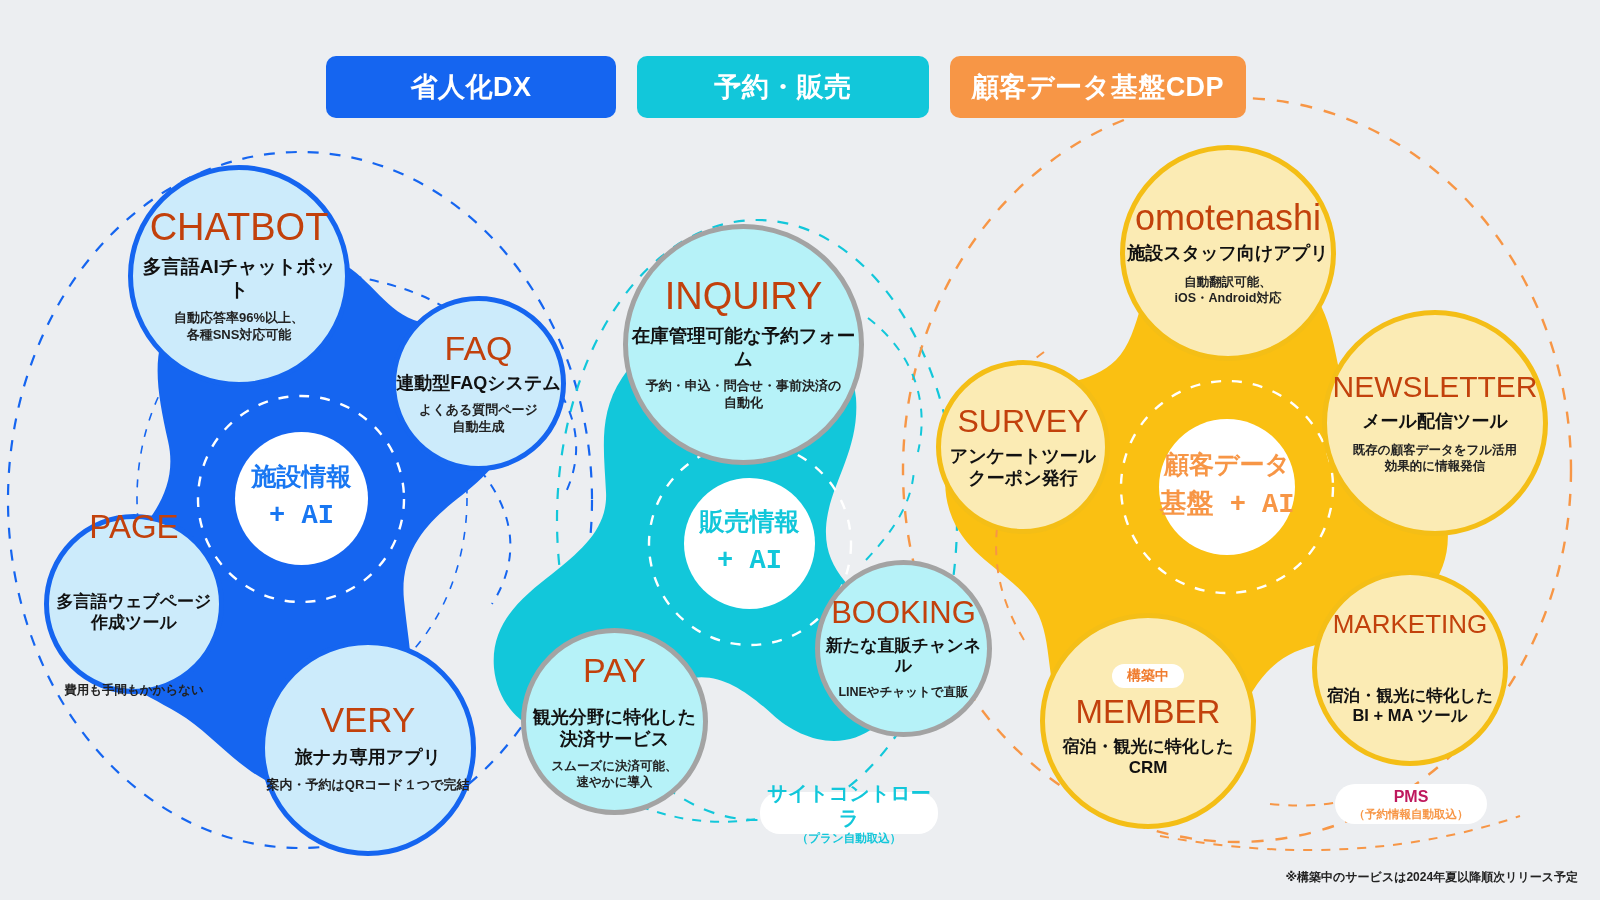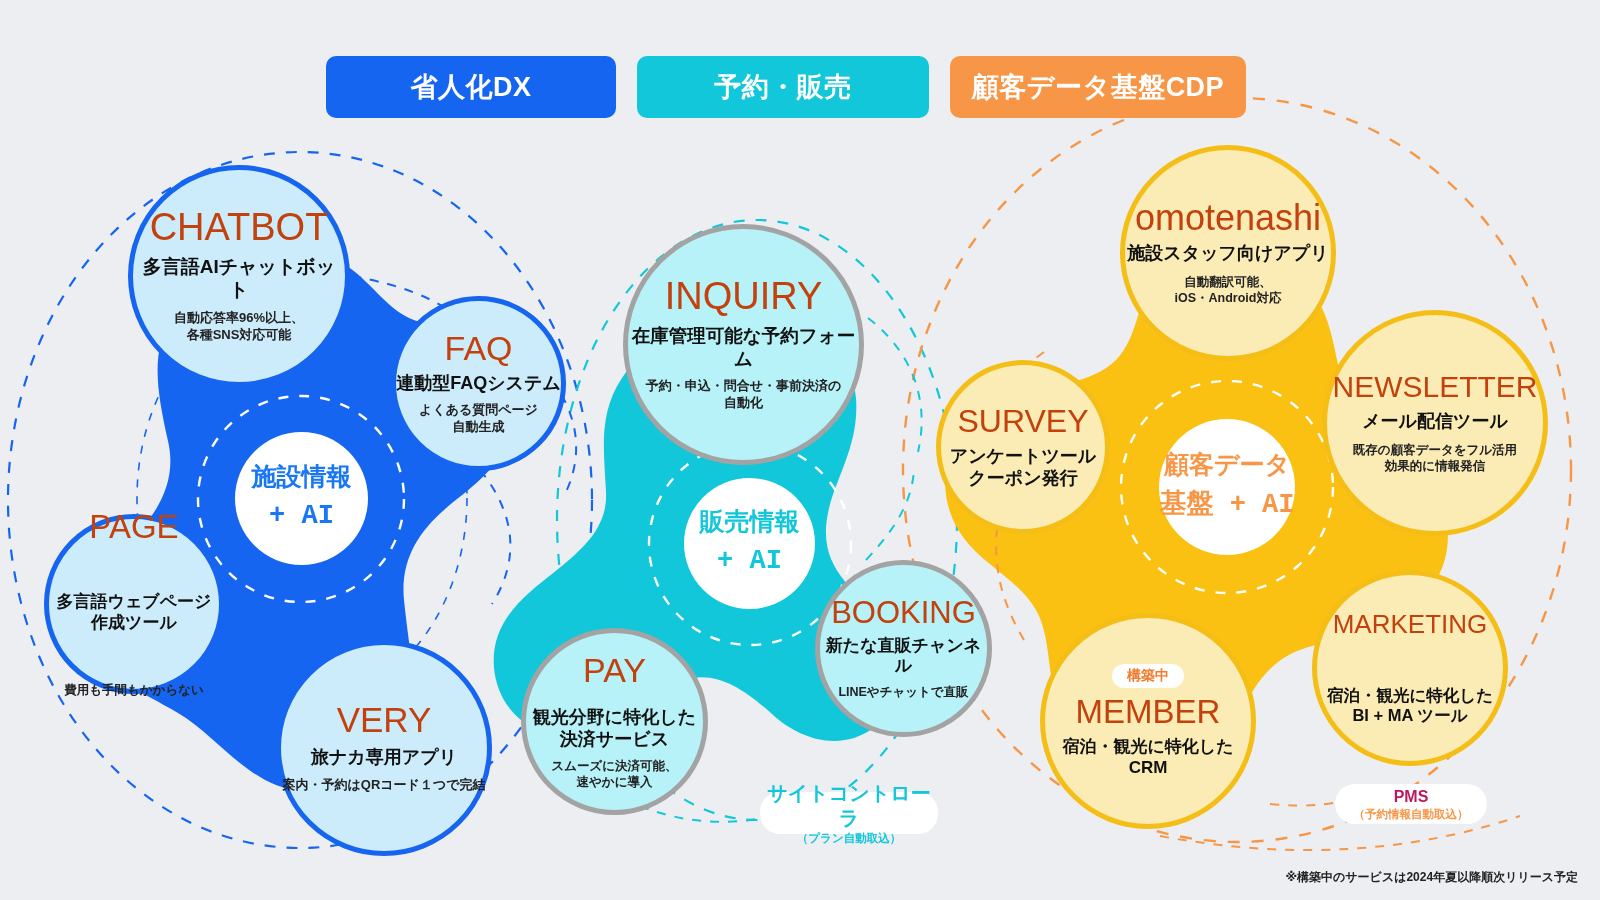--- a/index.html
+++ b/index.html
@@ -61,21 +61,21 @@
   #b-faq{left:391px;top:296px;width:175px;height:175px;}
   #b-faq .t{font-size:34px;}
   #b-faq .s{font-size:18px;margin-top:8px;}
   #b-faq .d{font-size:13px;margin-top:7px;}
 
   #b-page{left:44px;top:514px;width:180px;height:180px;gap:41px;}
   #b-page .t{font-size:33px;}
   #b-page .s{font-size:17px;margin-top:8px;}
   #b-page .d{font-size:12.5px;margin-top:7px;}
 
-  #b-very{left:276px;top:640px;width:216px;height:216px;}
+  #b-very{left:260px;top:640px;width:216px;height:216px;}
   #b-very .t{font-size:35px;}
   #b-very .s{font-size:18px;margin-top:10px;}
   #b-very .d{font-size:13px;margin-top:8px;}
 
   #b-inquiry{left:623px;top:224px;width:241px;height:241px;}
   #b-inquiry .t{font-size:38px;}
   #b-inquiry .s{font-size:18.5px;margin-top:10px;}
   #b-inquiry .d{font-size:13px;margin-top:8px;}
 
   #b-pay{left:521px;top:628px;width:187px;height:187px;}

